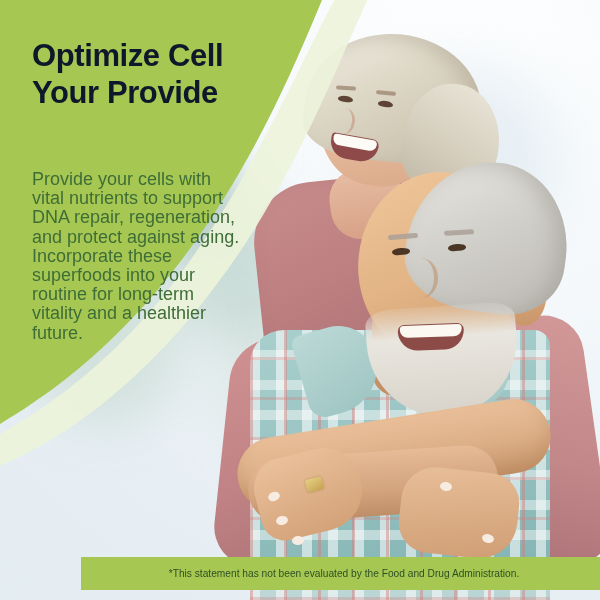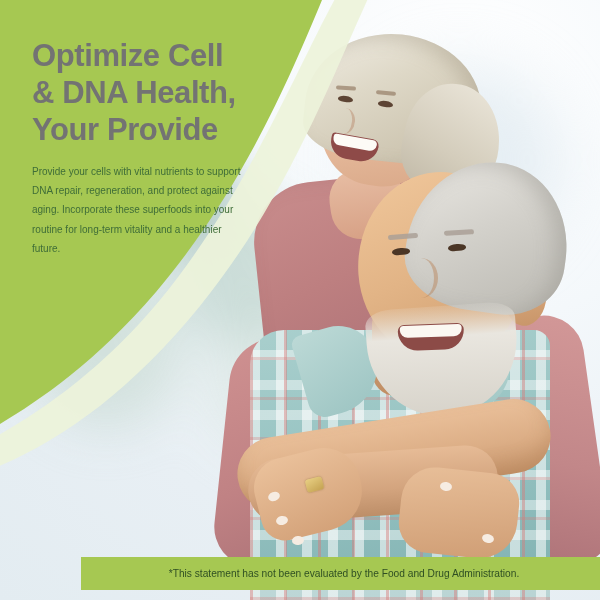--- a/index.html
+++ b/index.html
@@ -310,35 +310,35 @@
     width: 600px; height: 600px;
     pointer-events: none;
   }
 
   
   .headline {
     position: absolute;
     left: 32px;
     top: 16px;
     width: 245px;
-    color: #737373;
+    color: #0f172a;
     font-size: 31px;
     line-height: 37px;
     font-weight: 700;
     letter-spacing: -0.4px;
   }
   .headline .hl-line { display: block; white-space: pre; }
 
   .body-copy {
     position: absolute;
     left: 32px;
     top: 152px;
     width: 215px;
     color: #3f6d38;
-    font-size: 10px;
+    font-size: 18px;
     line-height: 19.2px;
     font-weight: 400;
   }
 
   .disclaimer {
     position: absolute;
     left: 81px;
     top: 557px;
     width: 526px;
     height: 33px;
@@ -415,21 +415,20 @@
 
   <svg class="greenshape" viewBox="0 0 600 600">
 
     <path d="M 340 -10 C 300 60, 250 190, 160 300 C 100 372, 40 412, -10 440 L -10 470 C 60 442, 130 392, 200 306 C 292 192, 336 66, 372 -10 Z" fill="#EDF3DA" opacity="0.92"></path>
 
     <path d="M 0 0 L 322 0 C 292 72, 244 188, 156 292 C 96 362, 40 400, 0 424 Z" fill="#A6C852"></path>
   </svg>
 
   <h1 class="headline">
     <span class="hl-line">Optimize Cell</span>
-    <span class="hl-line">&amp; DNA Health,</span>
     <span class="hl-line">Your Provide</span>
   </h1>
 
   <p class="body-copy">Provide your cells with vital nutrients to support DNA repair, regeneration, and protect against aging. Incorporate these superfoods into your routine for long-term vitality and a healthier future.</p>
 
   <div class="disclaimer">
     <span>*This statement has not been evaluated by the Food and Drug Administration.</span>
   </div>
 
 </div>

